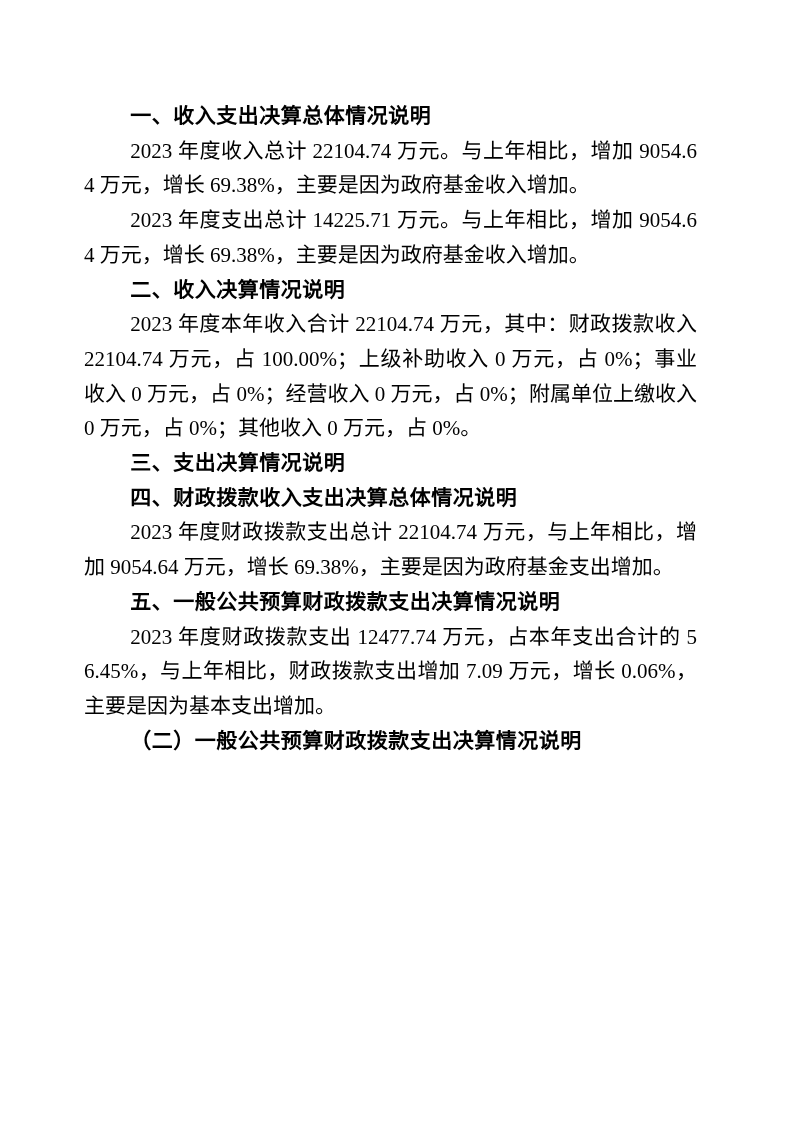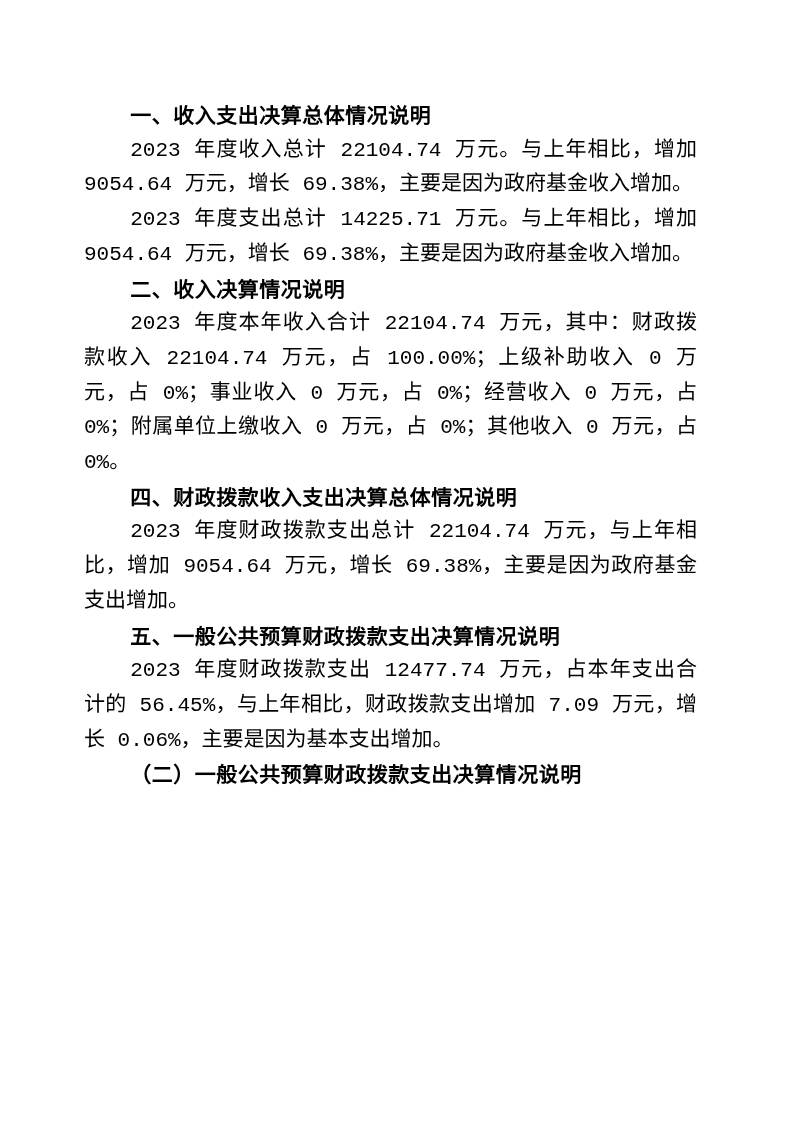--- a/index.html
+++ b/index.html
@@ -15,21 +15,21 @@
     background: #ffffff;
     padding: 99px 96px 0 84px;
     overflow: hidden;
     color: #000000;
   }
   .doc-body {
     width: 100%;
   }
   p.body-para {
     margin: 0;
-    font-family: Liberation Mono, monospace;
+    font-family: Liberation Serif, serif;
     font-size: 21px;
     line-height: 34.7px;
     text-align: justify;
     text-indent: 2.2em;
     color: #000000;
     word-break: break-all;
   }
   .sec-heading, .sub-heading {
     margin: 0;
     font-family: "Liberation Sans", "DejaVu Sans", sans-serif;
@@ -48,20 +48,21 @@
 <div class="page">
   <div class="doc-body">
 
     <h2 class="sec-heading">一、收入支出决算总体情况说明</h2>
     <p class="body-para">2023 年度收入总计 22104.74 万元。与上年相比，增加 9054.64 万元，增长 69.38%，主要是因为政府基金收入增加。</p>
     <p class="body-para">2023 年度支出总计 14225.71 万元。与上年相比，增加 9054.64 万元，增长 69.38%，主要是因为政府基金收入增加。</p>
 
     <h2 class="sec-heading">二、收入决算情况说明</h2>
     <p class="body-para">2023 年度本年收入合计 22104.74 万元，其中：财政拨款收入 22104.74 万元，占 100.00%；上级补助收入 0 万元，占 0%；事业收入 0 万元，占 0%；经营收入 0 万元，占 0%；附属单位上缴收入 0 万元，占 0%；其他收入 0 万元，占 0%。</p>
 
+    <h2 class="sec-heading">三、支出决算情况说明</h2>
 
     <h2 class="sec-heading">四、财政拨款收入支出决算总体情况说明</h2>
     <p class="body-para">2023 年度财政拨款支出总计 22104.74 万元，与上年相比，增加 9054.64 万元，增长 69.38%，主要是因为政府基金支出增加。</p>
 
     <h2 class="sec-heading">五、一般公共预算财政拨款支出决算情况说明</h2>
     <p class="body-para">2023 年度财政拨款支出 12477.74 万元，占本年支出合计的 56.45%，与上年相比，财政拨款支出增加 7.09 万元，增长 0.06%，主要是因为基本支出增加。</p>
     <h3 class="sub-heading">（二）一般公共预算财政拨款支出决算情况说明</h3>
 
   </div>
 </div>

